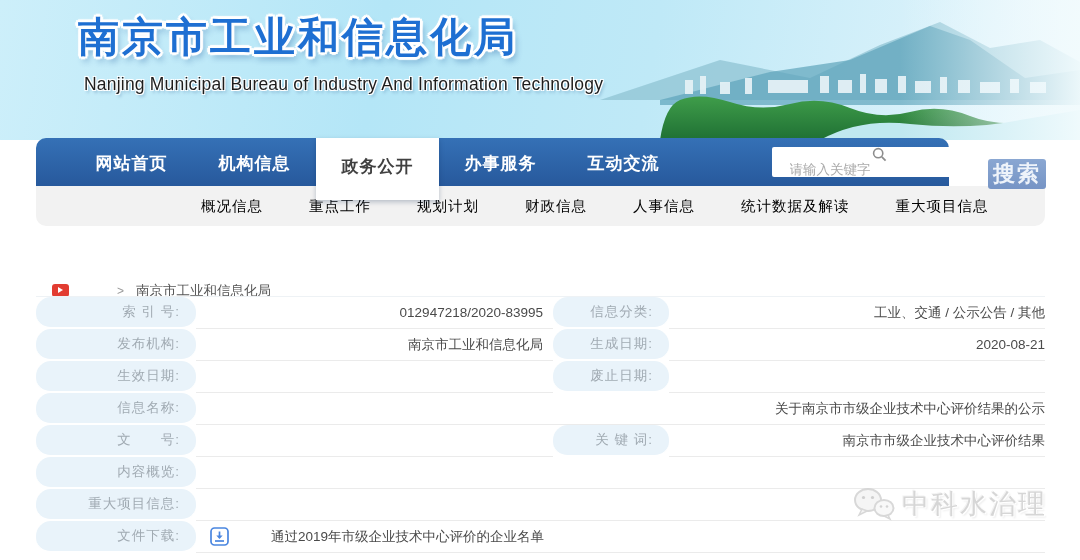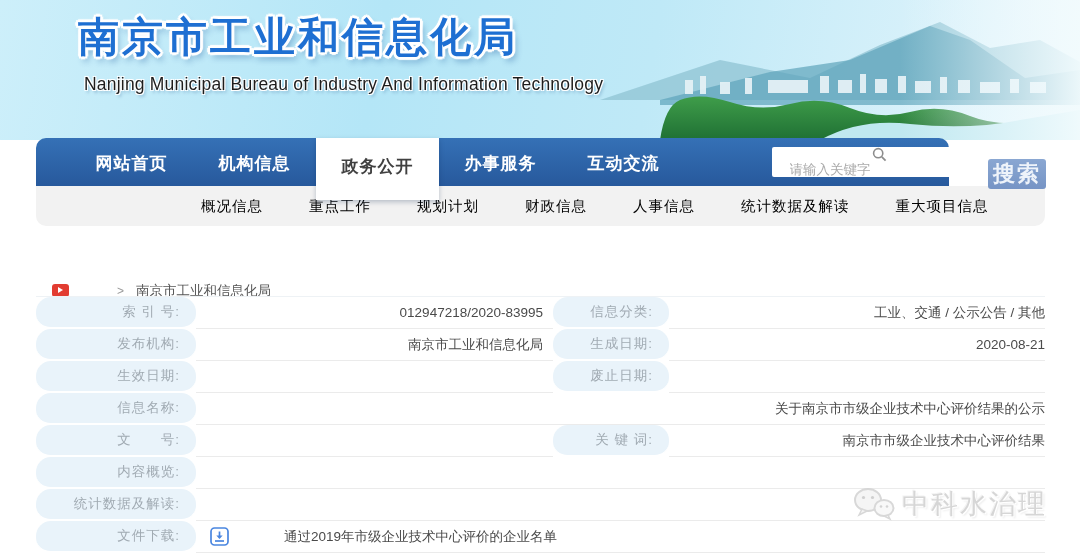--- a/index.html
+++ b/index.html
@@ -57,21 +57,21 @@
   .lbl { background:#e9f3fa; color:#a0aab2; text-align:right; padding-right:16px; line-height:30px;
     border-bottom:2px solid #fff; letter-spacing:1px;border-radius:15px; }
   .val { background:#fff; color:#4a4a4a; line-height:31px; border-bottom:1px solid #ebebeb; padding-left:40px;
     white-space:nowrap; overflow:hidden;text-align:right; }
   .val2 { padding-left:17px; }
   .gapc { background:#fff; border-bottom:1px solid #ebebeb; }
   .c1{grid-column:1} .c2{grid-column:2} .c3{grid-column:3} .c4{grid-column:4} .c5{grid-column:5}
   .span25 { grid-column:2/6; }
   .dl-cell { display:flex; align-items:center; padding-left:14px; }
   .dl-icon { width:19px; height:19px; flex:0 0 auto; }
-  .dl-text { margin-left:55px; }
+  .dl-text { margin-left:42px; }
 
   
   .watermark { position:absolute; left:852px; top:486px; z-index:10; display:flex; align-items:flex-end;
     pointer-events:none; color:#d6d6d6; font-size:27px; letter-spacing:2px;
     text-shadow:1px 1px 0 #ffffff,-1px -1px 0 #f3f3f3,2px 2px 2px rgba(0,0,0,.08); }
   .wm-logo { margin-right:6px; opacity:.85; }
 </style>
 </head>
 <body>
 
@@ -178,21 +178,21 @@
 
     <div class="lbl c1">文　　号:</div>
     <div class="val c2"></div>
     <div class="gapc c3"></div>
     <div class="lbl c4">关 键 词:</div>
     <div class="val val2 c5">南京市市级企业技术中心评价结果</div>
 
     <div class="lbl c1">内容概览:</div>
     <div class="val span25"></div>
 
-    <div class="lbl c1">统计数据及解读:</div>
+    <div class="lbl c1">重大项目信息:</div>
     <div class="val span25"></div>
 
     <div class="lbl c1">文件下载:</div>
     <div class="val span25 dl-cell">
       <svg class="dl-icon" viewBox="0 0 19 19">
         <rect x="1" y="1" width="17" height="17" rx="3.5" fill="none" stroke="#4a86e0" stroke-width="1.7"></rect>
         <line x1="9.5" y1="4.5" x2="9.5" y2="10.5" stroke="#4a86e0" stroke-width="1.7"></line>
         <path d="M6.3,8.5 L9.5,12 L12.7,8.5 Z" fill="#4a86e0"></path>
         <line x1="5" y1="14" x2="14" y2="14" stroke="#4a86e0" stroke-width="1.7"></line>
       </svg>

